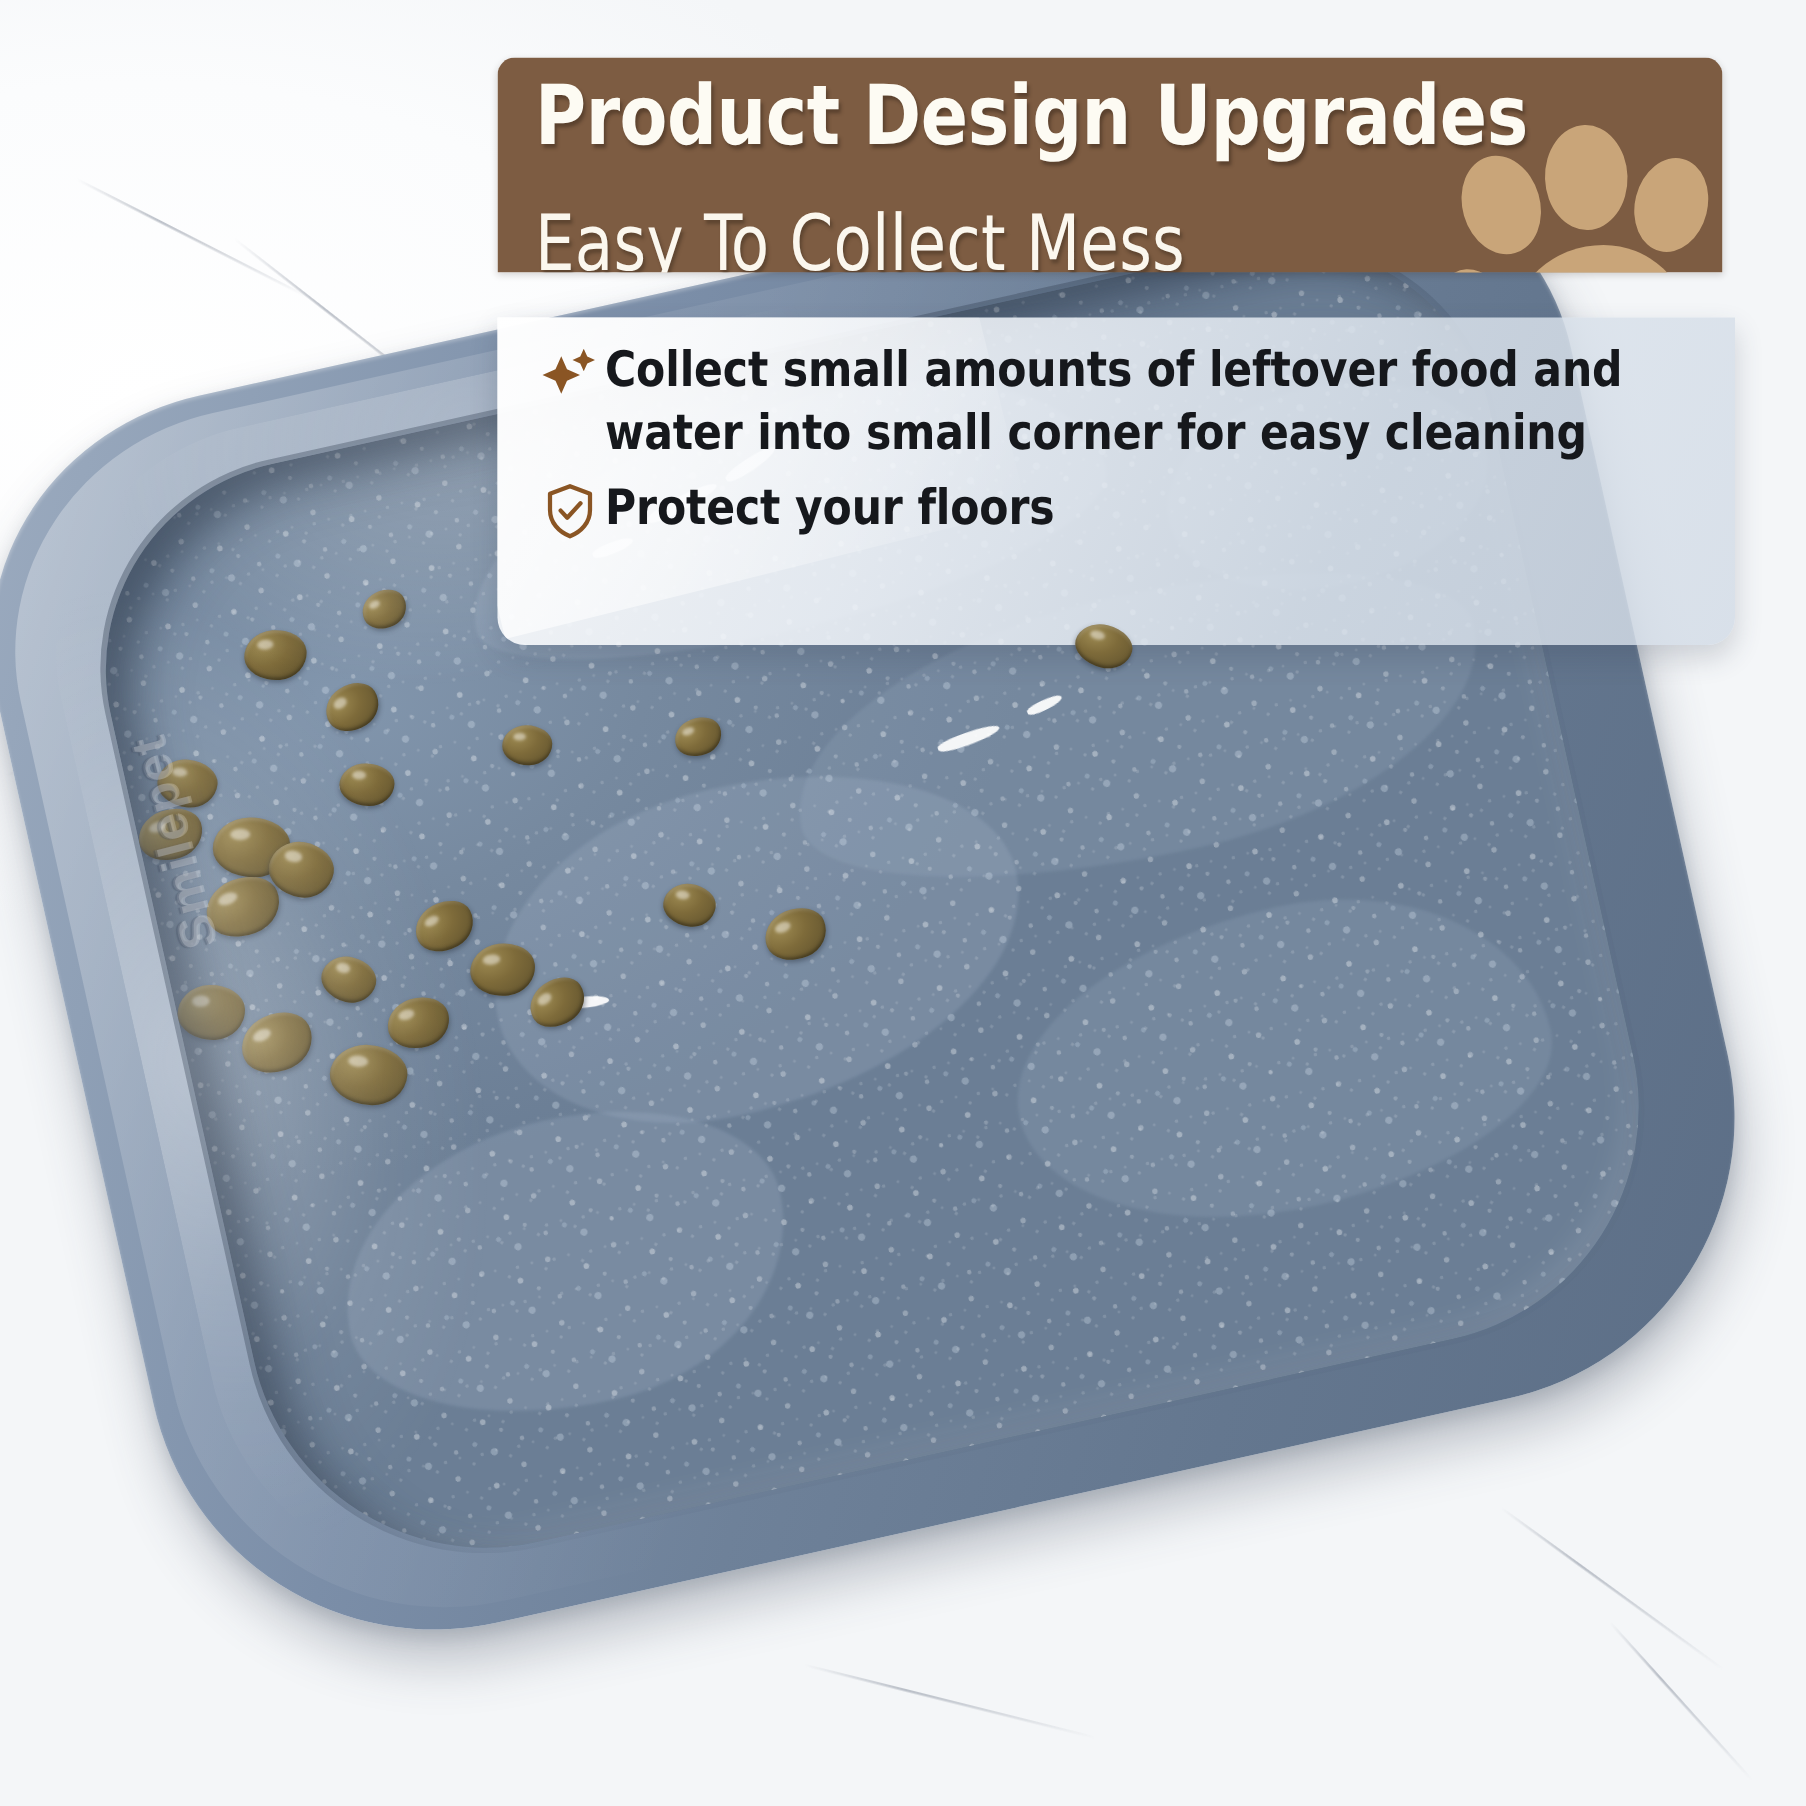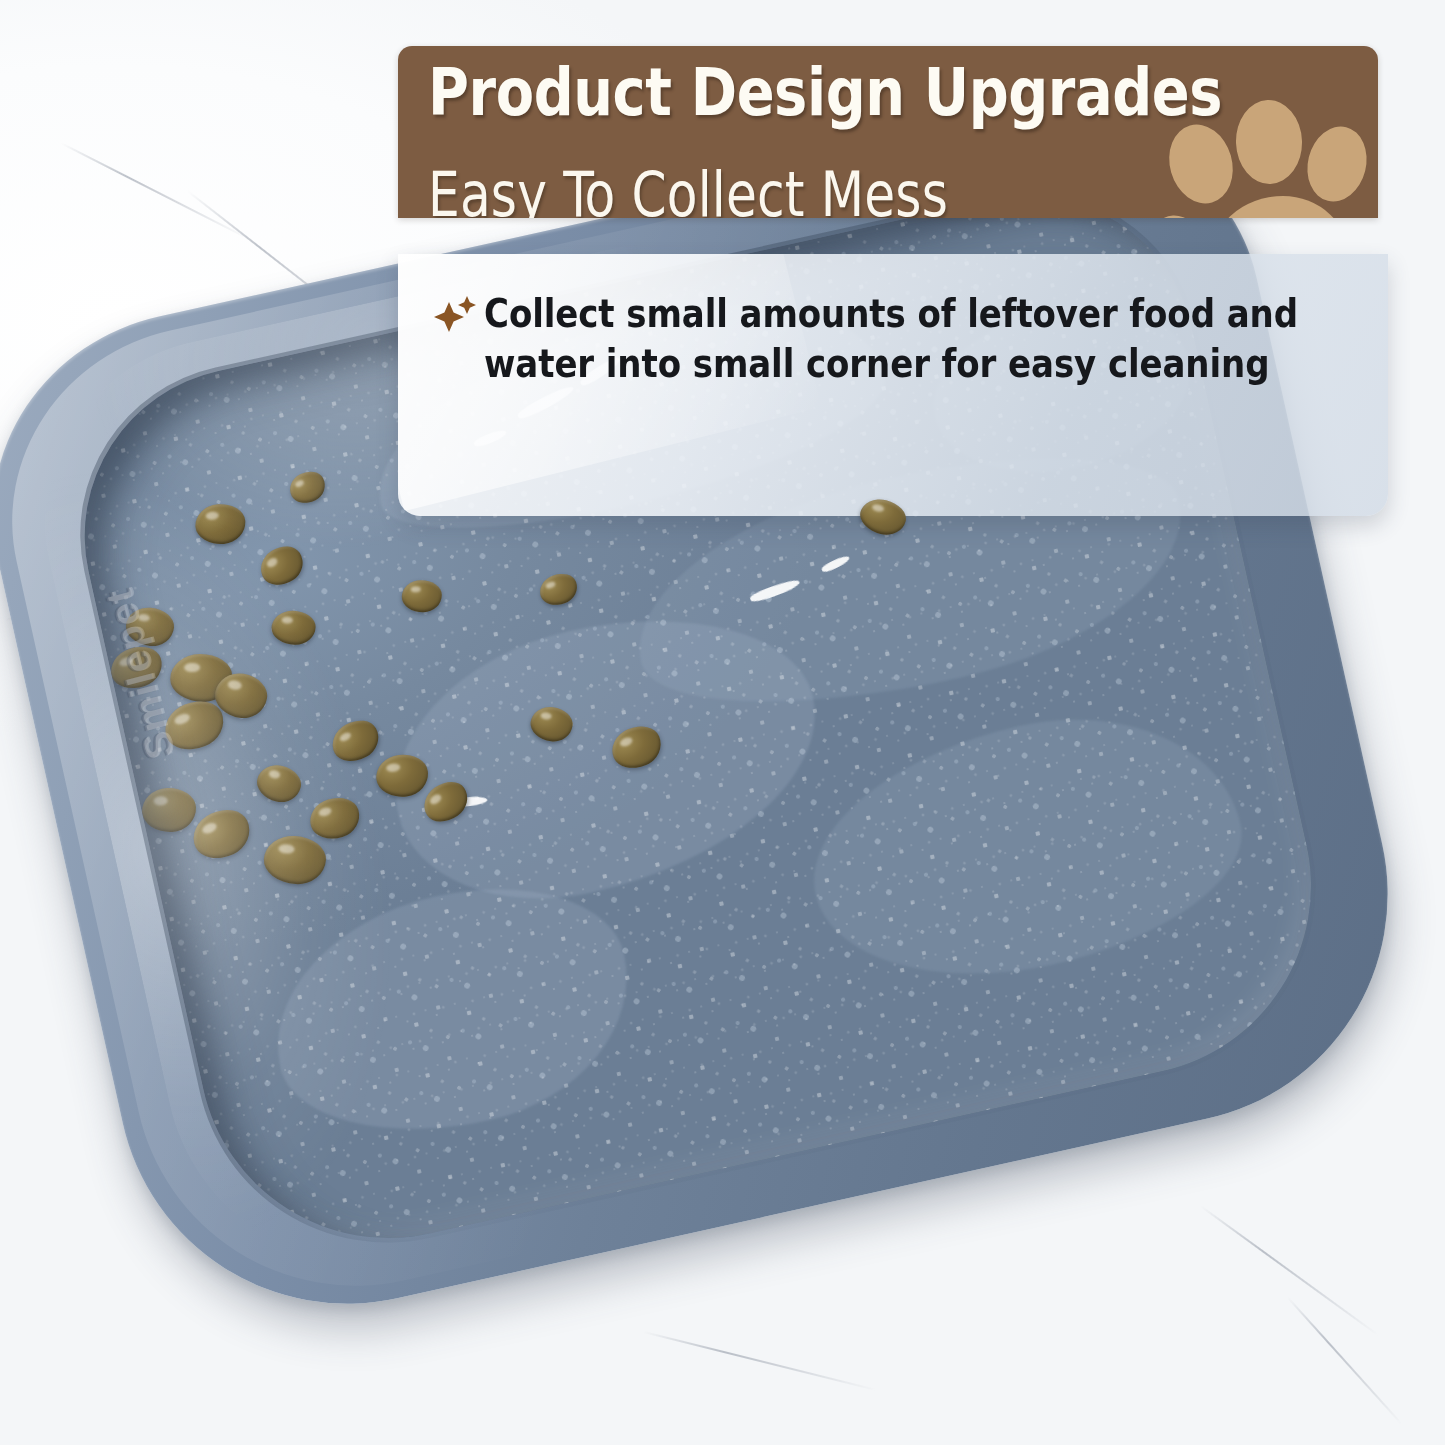--- a/index.html
+++ b/index.html
@@ -134,21 +134,21 @@
     background:linear-gradient(116deg,rgba(255,255,255,.90) 0%,rgba(240,244,249,.88) 34%,rgba(219,227,236,.84) 68%,rgba(210,219,230,.82) 100%);
     box-shadow:0 10px 22px rgba(50,62,80,.20);
     overflow:hidden;
   }
   .panel-gloss{
     position:absolute;left:-40px;top:-120px;width:430px;height:330px;
     background:linear-gradient(130deg,rgba(255,255,255,.95) 0%,rgba(255,255,255,.55) 52%,rgba(255,255,255,0) 100%);
     transform:rotate(-14deg);
   }
   .bullets{position:absolute;left:0;top:0;width:100%;padding:18px 0 0 30px;box-sizing:border-box;}
-  .b-row{display:flex;align-items:flex-start;margin-bottom:6px;margin-top:17px;}
+  .b-row{display:flex;align-items:flex-start;margin-bottom:6px;}
   .b-ico{width:56px;min-width:56px;height:46px;display:flex;align-items:center;justify-content:center;padding-top:4px;}
   .b-txt{
     font-size:39px;line-height:50px;font-weight:600;color:#16181c;
     font-family:"DejaVu Sans Condensed","Liberation Sans",sans-serif;
     transform:scaleX(.97);transform-origin:left center;
     letter-spacing:-.1px;
   }
   .b-row.two .b-txt{max-width:880px;}
   .b-row.one{margin-bottom:10px;}
 </style>
@@ -266,18 +266,27 @@
       <div class="b-row two one">
         <div class="b-ico">
           <svg width="48" height="44" viewBox="0 0 48 44" aria-hidden="true">
             <path d="M14 8 L18.6 18.4 L29 23 L18.6 27.6 L14 38 L9.4 27.6 L-1 23 L9.4 18.4 Z" transform="translate(3,0)" fill="#8a5524"></path>
             <path d="M35 2 L37.8 8.2 L44 11 L37.8 13.8 L35 20 L32.2 13.8 L26 11 L32.2 8.2 Z" fill="#8a5524"></path>
           </svg>
         </div>
         <div class="b-txt">Collect small amounts of leftover food and water into small corner for easy cleaning</div>
       </div>
 
+      <div class="b-row">
+        <div class="b-ico">
+          <svg width="42" height="46" viewBox="0 0 42 46" aria-hidden="true">
+            <path d="M21 3 L37 9 V22 C37 32 30 39.5 21 43 C12 39.5 5 32 5 22 V9 Z" fill="none" stroke="#8a5524" stroke-width="3.4" stroke-linejoin="round"></path>
+            <path d="M13.5 22.5 L18.8 28.2 L29.4 16.6" fill="none" stroke="#8a5524" stroke-width="3.4" stroke-linecap="round" stroke-linejoin="round"></path>
+          </svg>
+        </div>
+        <div class="b-txt">Protect your floors</div>
+      </div>
 
 
     </div>
   </div>
 
 </div>
 
 </body></html>

